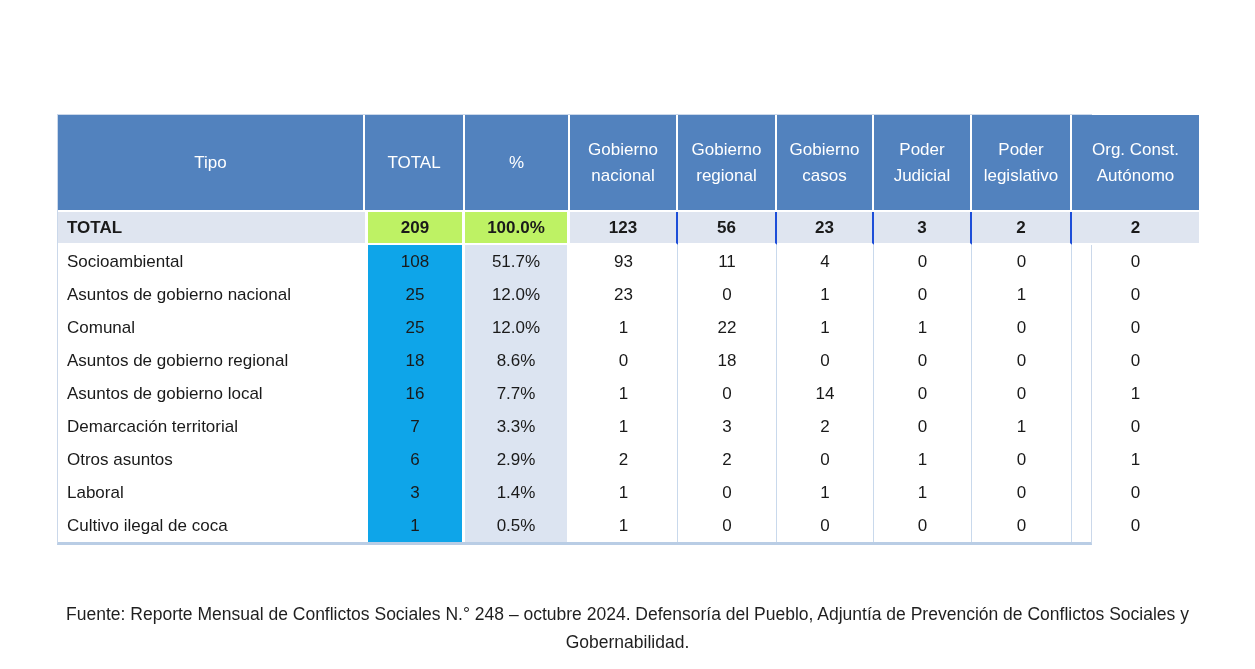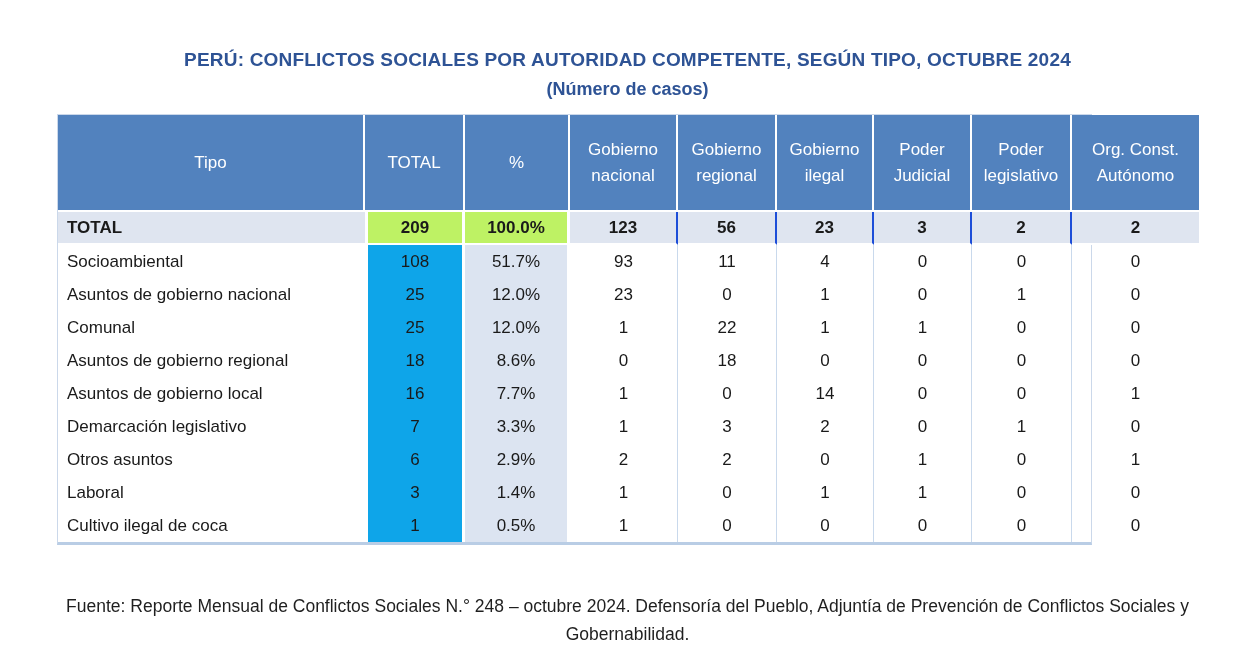--- a/index.html
+++ b/index.html
@@ -31,32 +31,28 @@
   td.c-pct   { background:#DCE4F1; border-right:3px solid #ffffff; }
   td.c-auth  { border-right:1px solid #C9D9EC; }
   td.c-auth:last-child { border-right:none; }
 
   tr.total-row td { background:#DFE5F0; font-weight:700; border-bottom:2px solid #ffffff; }
   tr.total-row td.c-total, tr.total-row td.c-pct { background:#bef264; }
   tr.total-row td.c-auth { border-right:2px solid #1d4ed8; }
   tr.total-row td.c-auth:last-child { border-right:none; }
 
   .source-block { position:absolute; top:584px; left:0; width:100%; text-align:center; }
-  .source-text { max-width:1170px; margin:8px auto; font-size:17.5px; line-height:28px;
+  .source-text { max-width:1170px; margin:16px auto; font-size:17.5px; line-height:28px;
     color:#1f1f1f; }
 </style>
 </head>
 <body>
 
 <div id="page">
 
-  <div class="title-block">
-    <div class="title-line1">PERÚ: CONFLICTOS SOCIALES POR AUTORIDAD COMPETENTE, SEGÚN TIPO, OCTUBRE 2024</div>
-    <div class="title-line2">(Número de casos)</div>
-  </div>
 
   <div class="table-wrap">
     <table>
       <colgroup>
         <col style="width:307px">
           <col style="width:100px">
           <col style="width:105px">
         <col style="width:108px">
           <col style="width:99px">
           <col style="width:97px">
@@ -64,21 +60,21 @@
           <col style="width:100px">
           <col style="width:127px">
       </colgroup>
       <thead>
         <tr>
           <th>Tipo</th>
           <th>TOTAL</th>
           <th>%</th>
           <th>Gobierno nacional</th>
           <th>Gobierno regional</th>
-          <th>Gobierno ilegal</th>
+          <th>Gobierno casos</th>
           <th>Poder Judicial</th>
           <th>Poder legislativo</th>
           <th>Org. Const. Autónomo</th>
         </tr>
       </thead>
       <tbody>
         <tr class="total-row">
           <td class="c-label">TOTAL</td>
           <td class="c-total">209</td>
           <td class="c-pct">100.0%</td>
@@ -138,21 +134,21 @@
           <td class="c-total">16</td>
           <td class="c-pct">7.7%</td>
           <td class="c-auth">1</td>
           <td class="c-auth">0</td>
           <td class="c-auth">14</td>
           <td class="c-auth">0</td>
           <td class="c-auth">0</td>
           <td class="c-auth">1</td>
         </tr>
         <tr>
-          <td class="c-label">Demarcación legislativo</td>
+          <td class="c-label">Demarcación territorial</td>
           <td class="c-total">7</td>
           <td class="c-pct">3.3%</td>
           <td class="c-auth">1</td>
           <td class="c-auth">3</td>
           <td class="c-auth">2</td>
           <td class="c-auth">0</td>
           <td class="c-auth">1</td>
           <td class="c-auth">0</td>
         </tr>
         <tr>

